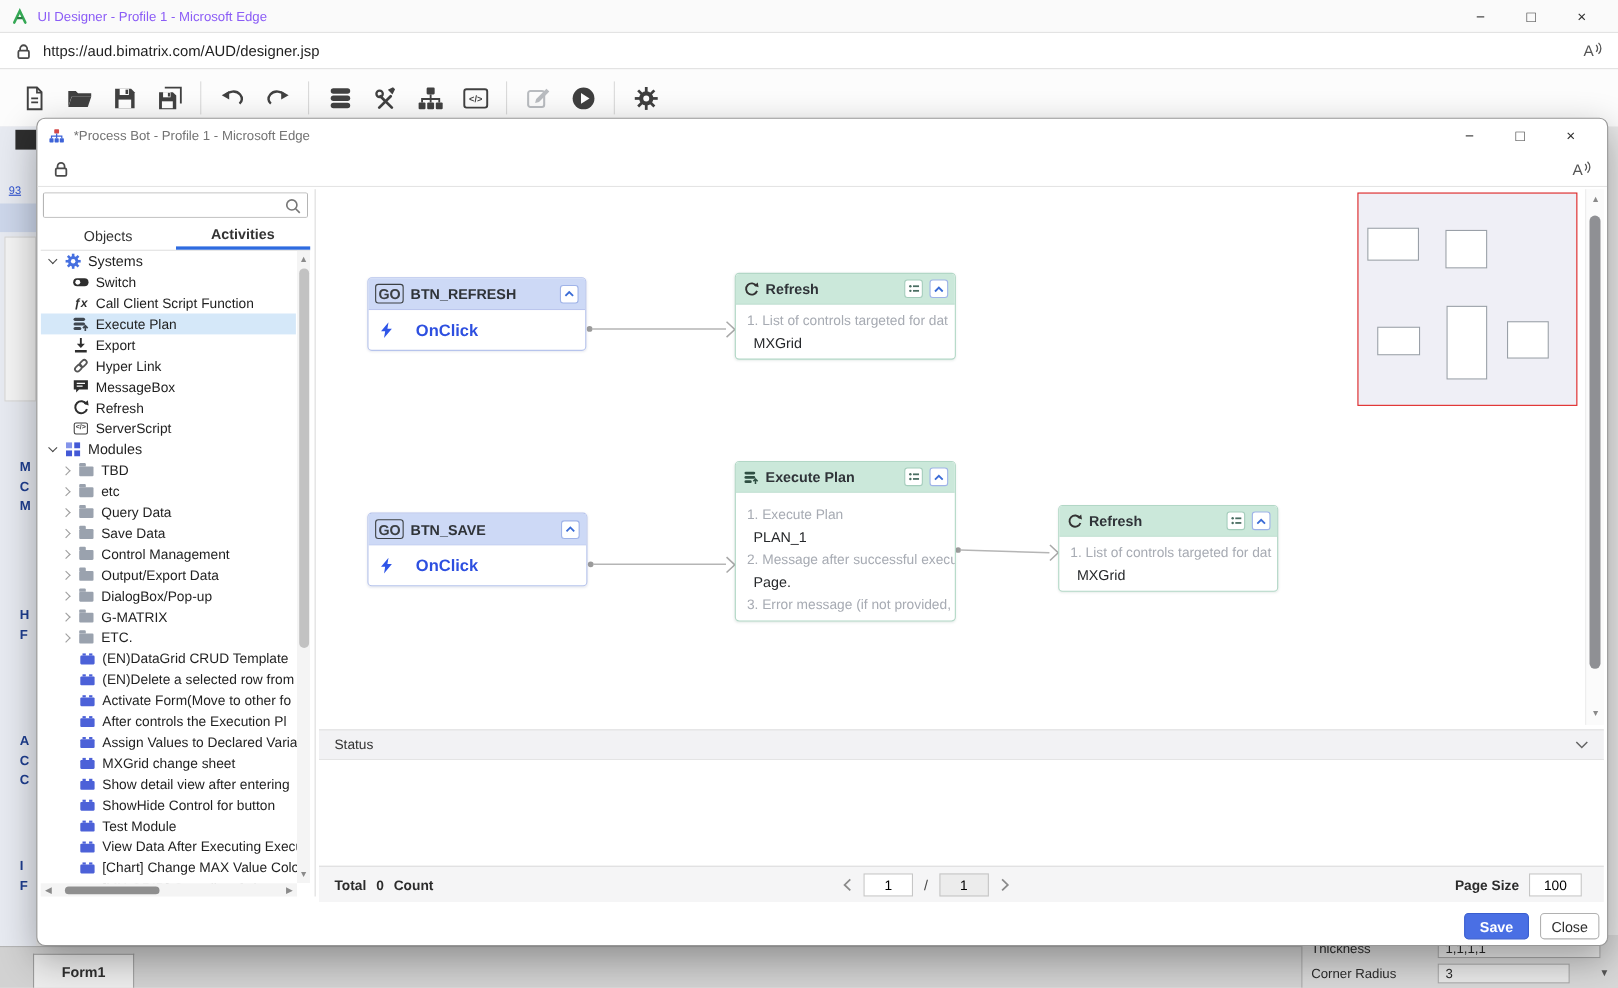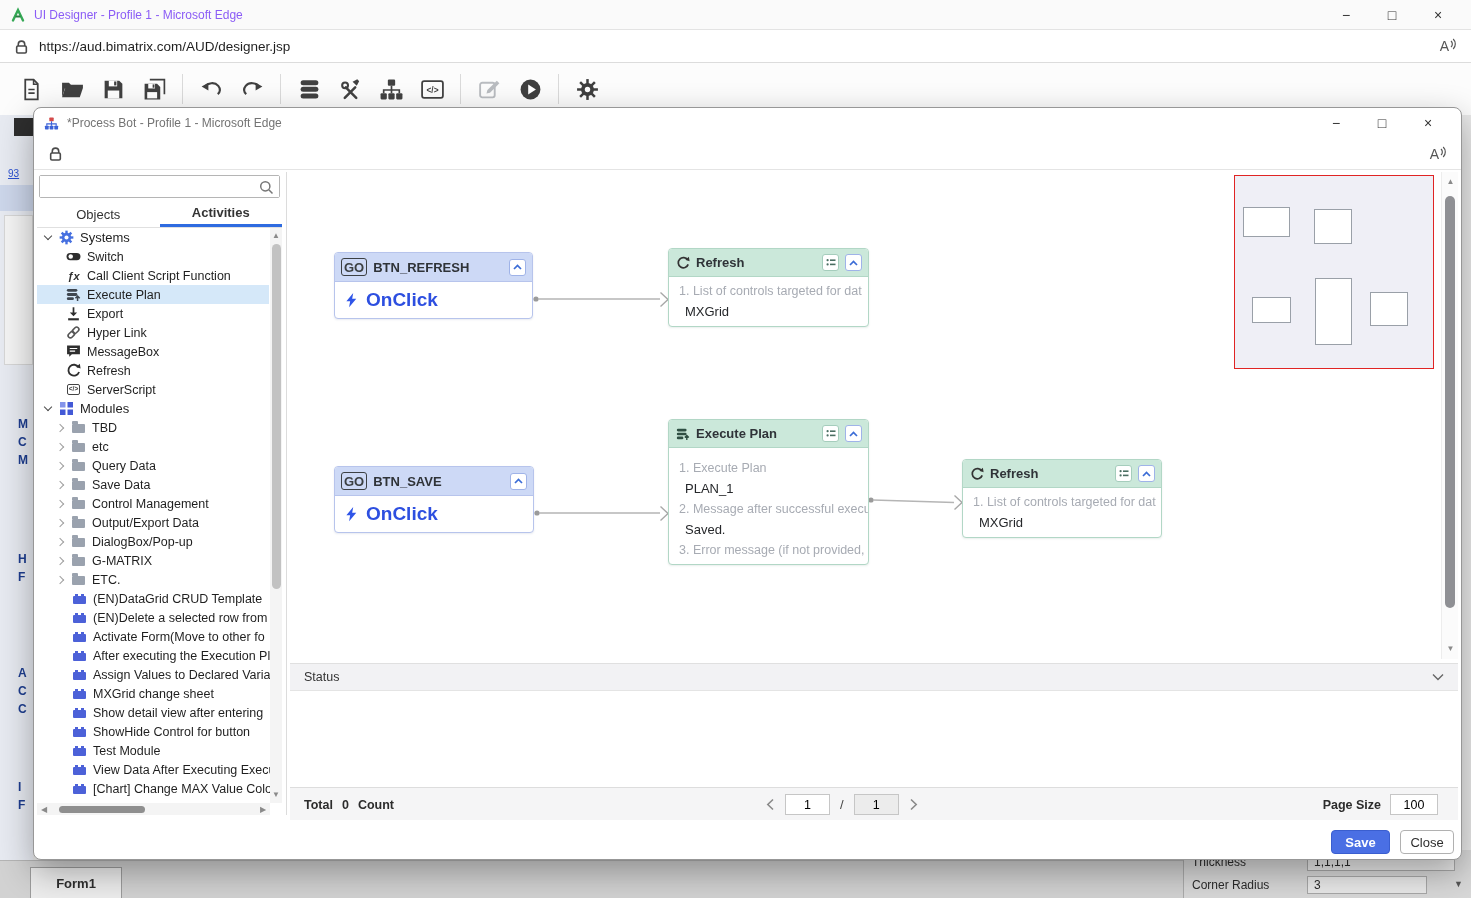--- a/index.html
+++ b/index.html
@@ -92,21 +92,21 @@
   .node .head{height:29px;display:flex;align-items:center;padding:0 6px;gap:6px;border-radius:3px 3px 0 0}
   .node-btn{border:1px solid #b7c4ec;box-shadow:0 1px 2px rgba(40,60,120,.10)}
   .node-btn .head{background:#cdd9f6;border-bottom:1px solid #b7c4ec}
   .node-act{border:1px solid #b2d7c6;box-shadow:0 1px 2px rgba(40,90,70,.10)}
   .node-act .head{height:28px;background:#cbe8da;border-bottom:1px solid #b2d7c6}
   .ntitle{font-weight:bold;color:#2f3338;font-size:13px;flex:1;overflow:hidden}
   .go{border:1.6px solid #3c4043;border-radius:3px;font-size:13px;font-weight:bold;color:#3c4043;padding:1.5px 2px;line-height:1}
   .hbtn{width:17px;height:17px;background:#fff;border-radius:3px;display:flex;align-items:center;justify-content:center;flex:none}
   .hbtn.bl{border:1px solid #9fb3e8}
   .hbtn.gr{border:1px solid #a5cdbc}
-  .event-row{display:flex;align-items:center;gap:8px;padding:0 10px;height:36px;color:#2d4fe0;font-size:19px;font-weight:bold}
+  .event-row{display:flex;align-items:center;gap:20px;padding:0 10px;height:36px;color:#2d4fe0;font-size:15px;font-weight:bold}
   .nbody{padding:4px 0 4px 0}
   .flabel{color:#a7abb3;font-size:12.5px;line-height:20px;padding:0 8px 0 10px;overflow:hidden;white-space:nowrap}
   .fvalue{color:#26282b;font-size:13px;line-height:21px;padding:0 8px 0 16px;overflow:hidden;white-space:nowrap}
   .minimap{position:absolute;left:945px;top:3px;width:200px;height:194px;background:#efeff6;border:1.5px solid #e02424}
   .mbox{position:absolute;background:#fff;border:1px solid #9aa0a8}
   .cvscroll{position:absolute;left:1152px;top:0;width:17px;height:487px;background:#fbfbfb;border-left:1px solid #ededed}
   .cvthumb{position:absolute;left:3px;top:24px;width:10px;height:412px;background:#8f9094;border-radius:6px}
 
   
   .statusbar{position:absolute;left:256px;top:555px;width:1168px;height:28px;background:#f2f2f4;
@@ -563,21 +563,21 @@
         <div class="trow leaf">
             <span class="ticon">
               <span class="brick"></span>
             </span>
             <span>Activate Form(Move to other fo</span>
           </div>
         <div class="trow leaf">
             <span class="ticon">
               <span class="brick"></span>
             </span>
-            <span>After executing the Execution Pl</span>
+            <span>After controls the Execution Pl</span>
           </div>
         <div class="trow leaf">
             <span class="ticon">
               <span class="brick"></span>
             </span>
             <span>Assign Values to Declared Varial</span>
           </div>
         <div class="trow leaf">
             <span class="ticon">
               <span class="brick"></span>
@@ -739,21 +739,21 @@
           <span class="hbtn bl">
               <svg width="9" height="6" viewBox="0 0 9 6">
                 <path d="M1 5L4.5 1.5 8 5" stroke="#3b6cd6" stroke-width="1.7" fill="none"></path>
               </svg>
             </span>
         </div>
         <div class="nbody" style="padding-top:10px">
           <div class="flabel">1. Execute Plan</div>
           <div class="fvalue">PLAN_1</div>
           <div class="flabel">2. Message after successful execu</div>
-          <div class="fvalue">Saved.</div>
+          <div class="fvalue">Page.</div>
           <div class="flabel">3. Error message (if not provided,</div>
           <div class="fvalue"></div>
         </div>
       </div>
 
       <div class="node node-act" style="left:673px;top:287px;width:200px">
         <div class="head">
           <span class="ticon">
               <svg width="14" height="14" viewBox="0 0 14 14">
                 <path fill="none" stroke="#333" stroke-width="1.7" d="M11.7 4A5.1 5.1 0 1 0 12.2 8.4"></path>

